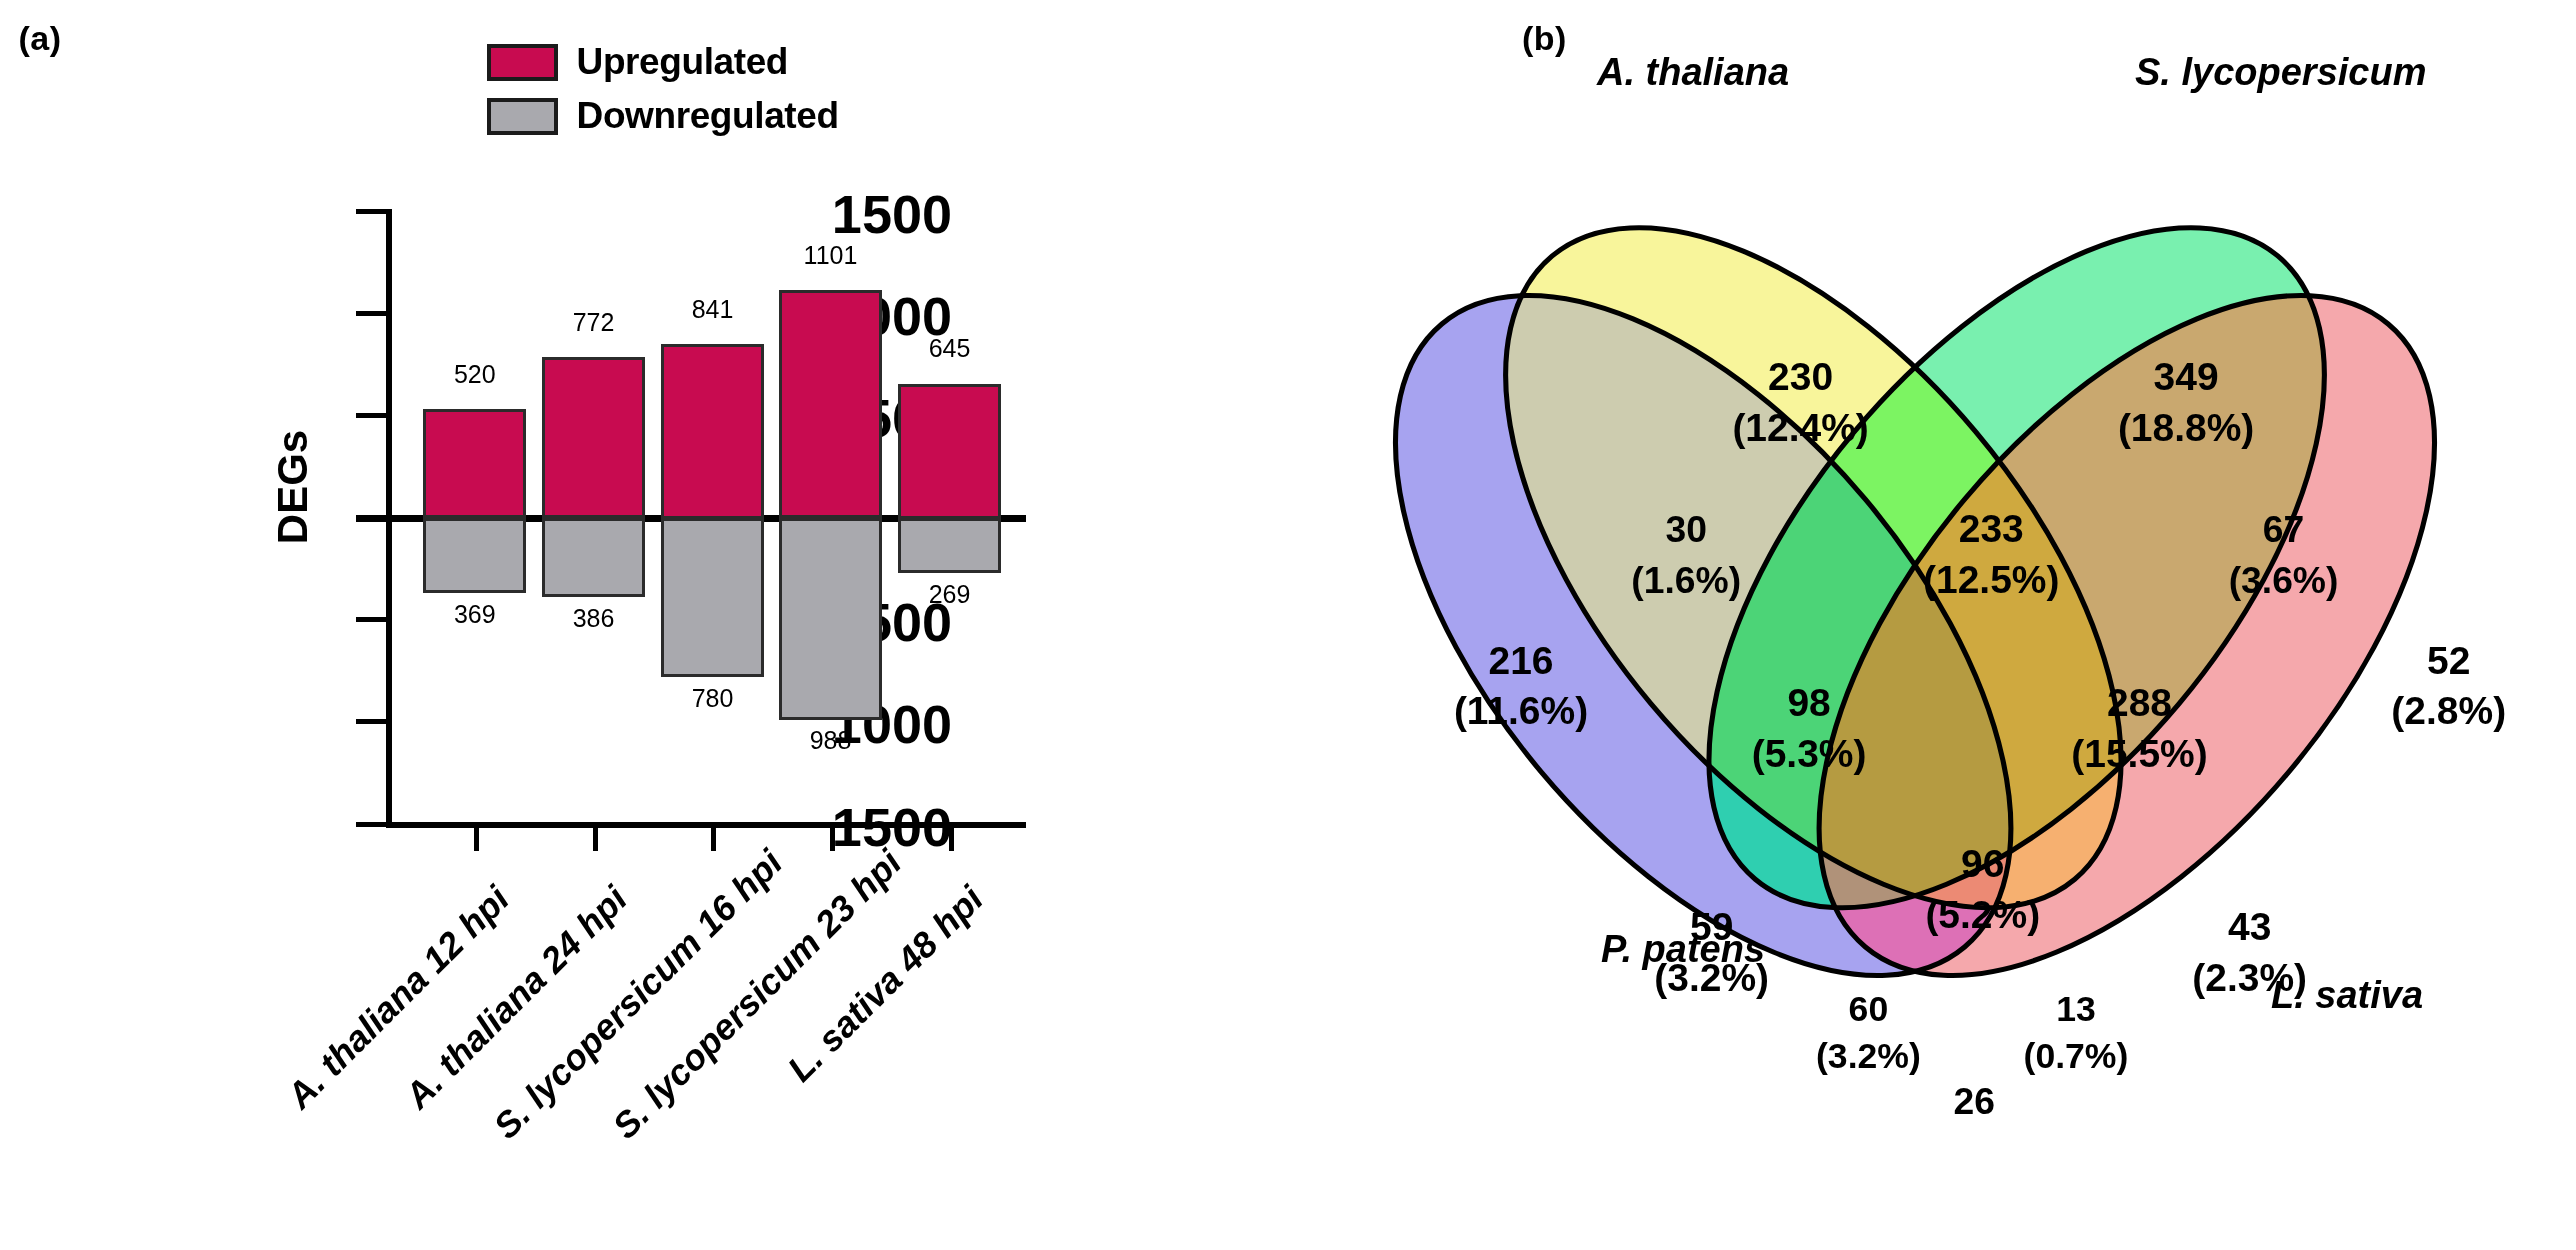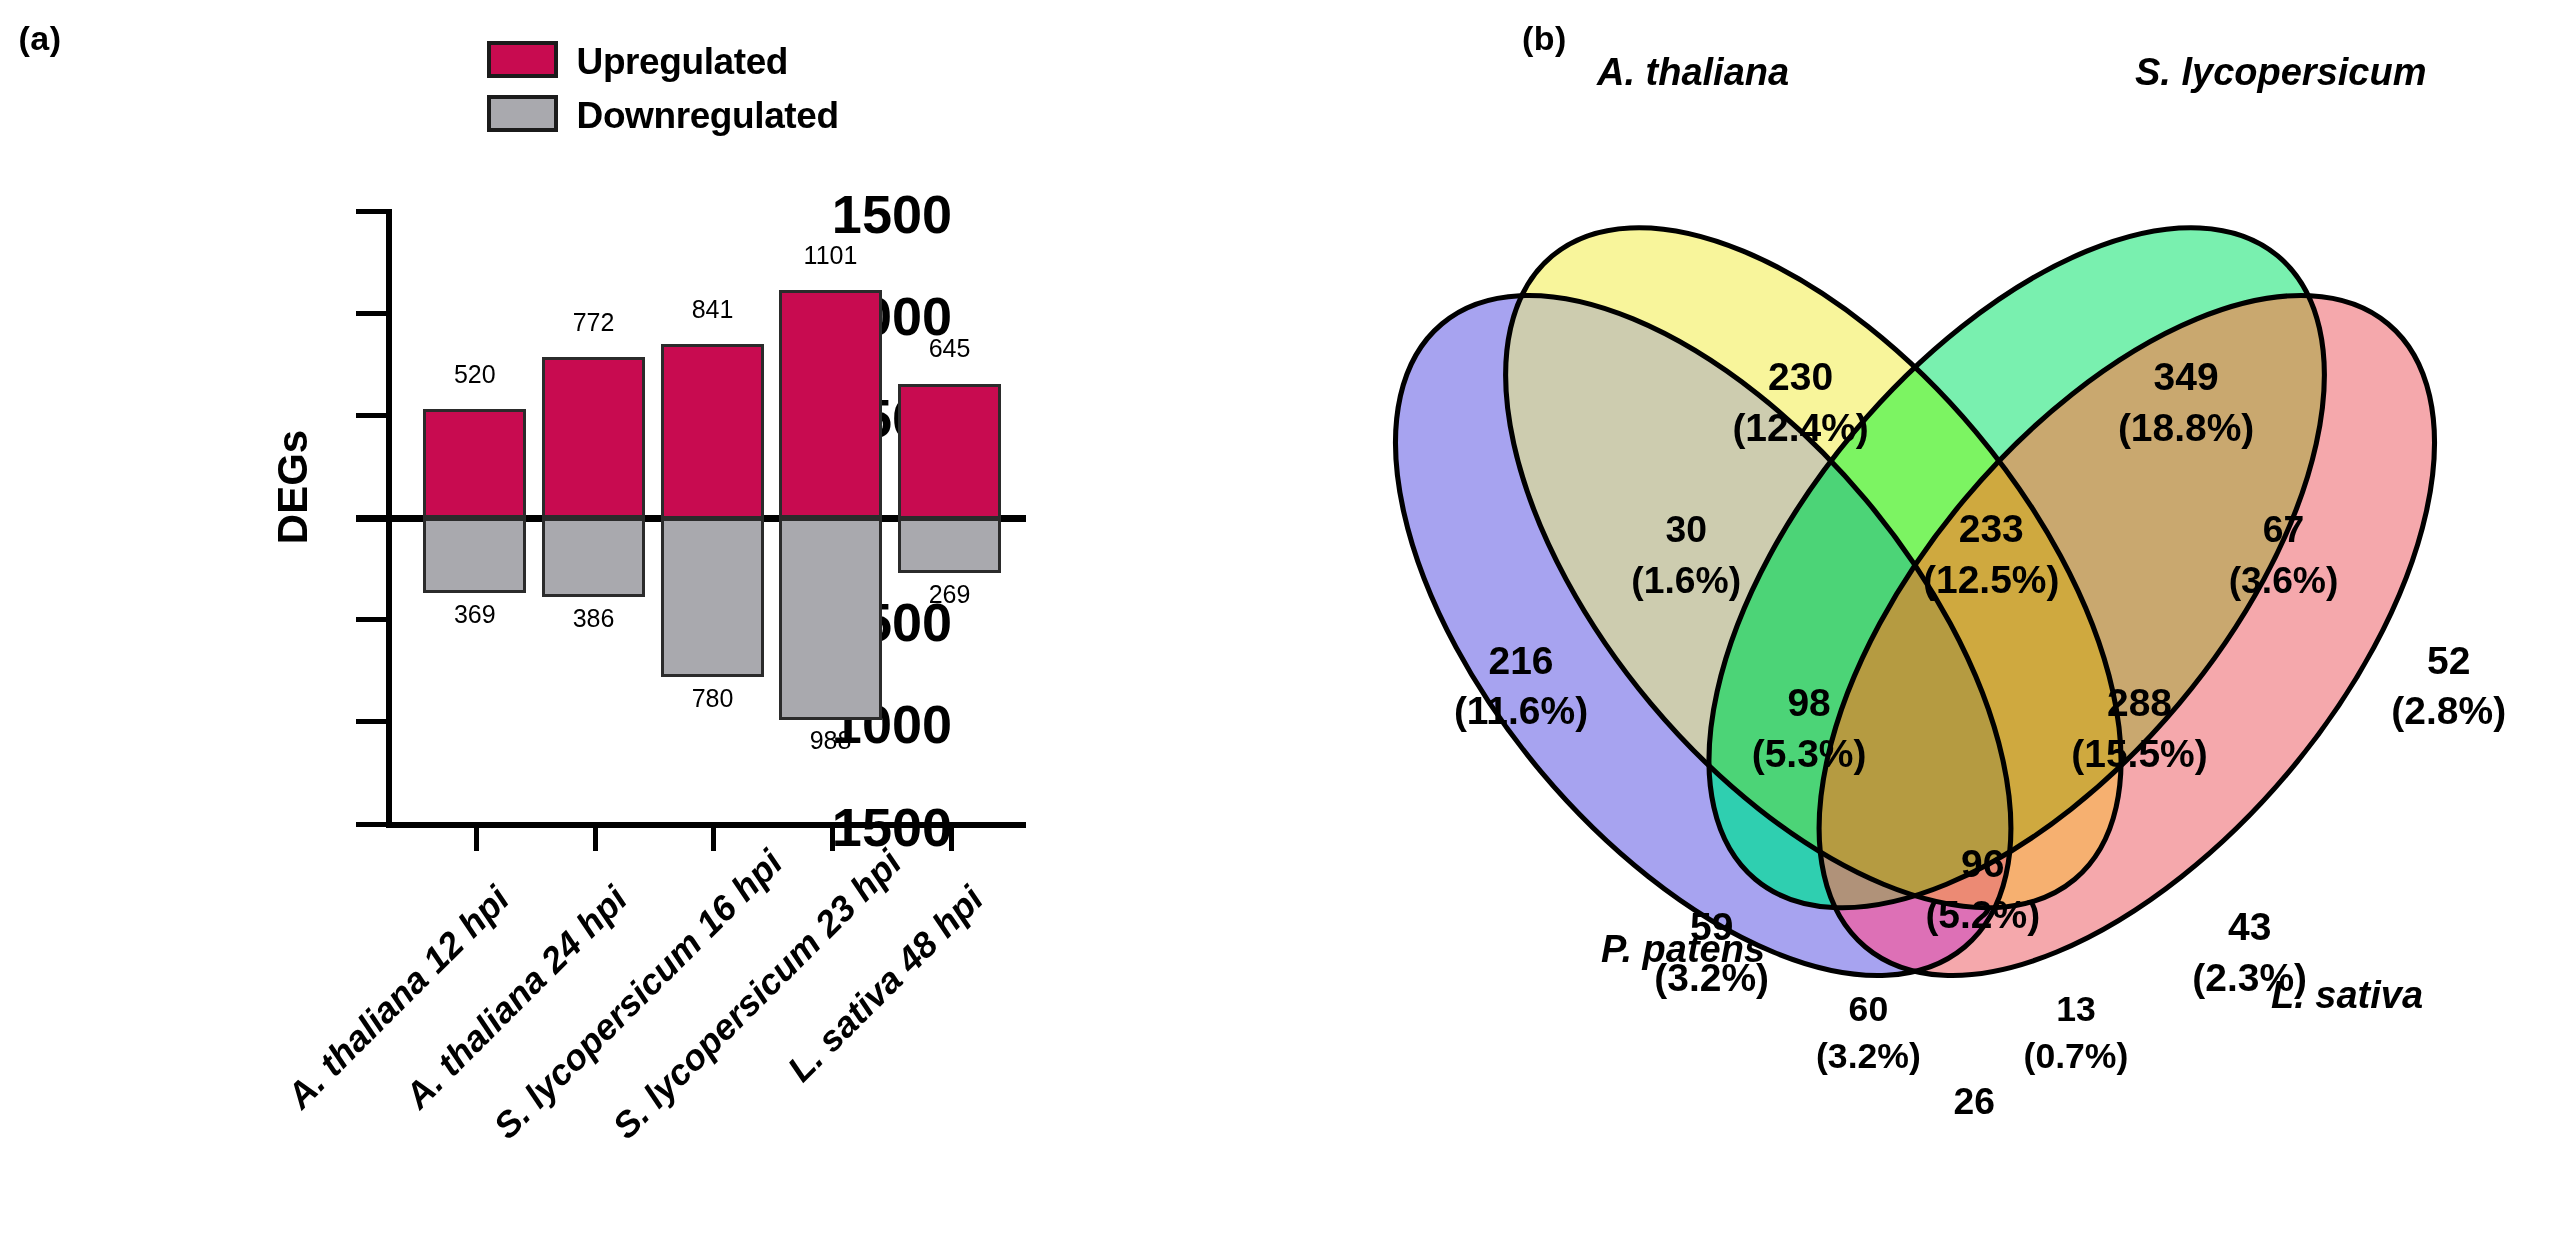--- a/index.html
+++ b/index.html
@@ -4,21 +4,21 @@
 <style>
   html,body{margin:0;padding:0;background:#ffffff;}
   body{width:2576px;height:1251px;font-family:"Liberation Sans",sans-serif;color:#000;overflow:hidden;}
   #root{position:relative;width:2576px;height:1251px;}
 
   .panel-tag{position:absolute;font-weight:bold;font-size:34px;letter-spacing:0.4px;}
 
   
   #panel-a{position:absolute;left:0;top:0;width:1271px;height:1251px;}
   #legend{position:absolute;left:487px;top:41px;}
-  .legend-row{display:flex;align-items:flex-start;margin-bottom:12px;}
+  .legend-row{display:flex;align-items:center;margin-bottom:12px;}
   .legend-swatch{width:71px;height:37px;border:4.2px solid #1b1b1b;box-sizing:border-box;margin-right:18.6px;}
   .legend-label{font-size:37px;font-weight:bold;letter-spacing:-0.4px;}
 
   
   #plot{position:absolute;left:386px;top:209px;width:610px;height:619px;}
   #yaxis-line{position:absolute;left:0;top:0;width:6px;height:619px;background:#000;}
   #zero-line{position:absolute;left:0;top:306px;width:640px;height:6.8px;background:#000;}
   #xaxis-line{position:absolute;left:0;top:613px;width:640px;height:6px;background:#000;}
 
   .ytick{position:absolute;left:-30.5px;width:30.5px;height:5.1px;background:#000;}

